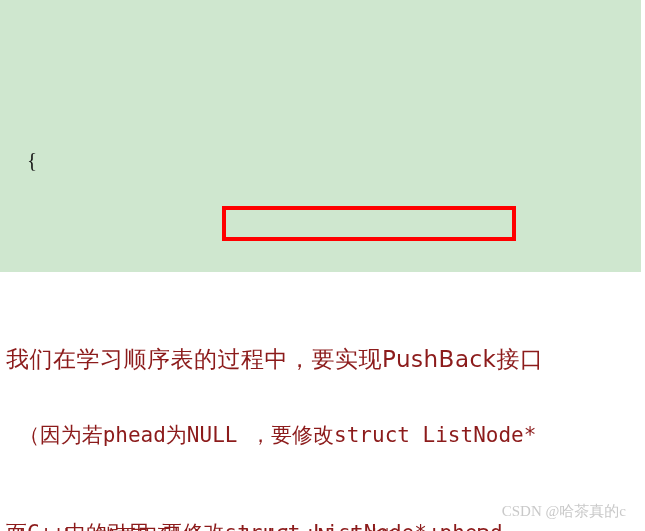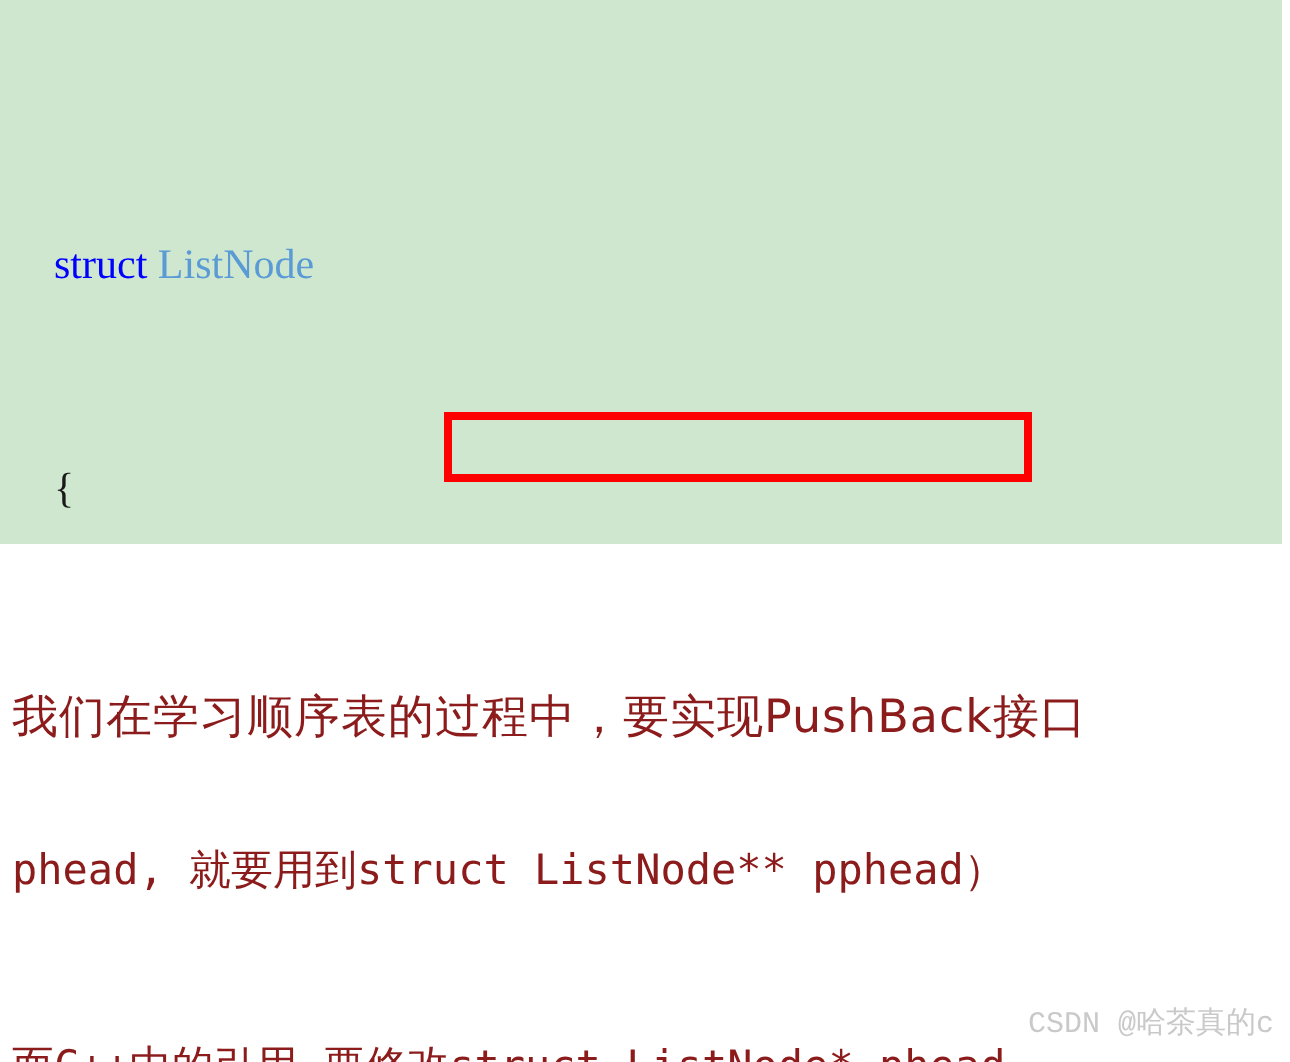--- a/index.html
+++ b/index.html
@@ -75,36 +75,33 @@
     letter-spacing: 0px;
   }
 
   #note-1 { top: 277px; }
   #note-2 { top: 350px; }
   #note-3 { top: 448px; }
 
   
   #watermark {
     position: absolute;
-    right: 8px;
+    right: 19px;
     bottom: 10px;
     color: #c9c9c9;
-    font-family: Liberation Mono, monospace;
+    font-family: Liberation Serif, serif;
     font-size: 15px;
     white-space: pre;
   }
 </style>
 </head>
 <body>
 
 <div id="code-block">
 
-  <div class="code-line">
-    <span class="kw">struct</span><span class="pl"> </span><span class="type">ListNode</span>
-  </div>
 
   <div class="code-line">
     <span class="pl">{</span>
   </div>
 
   
 
   
 
   
@@ -120,20 +117,21 @@
 
 </div>
 
 <div id="red-box"></div>
 
 <div class="note note-kai" id="note-1">
   <div>我们在学习顺序表的过程中，要实现PushBack接口</div>
 </div>
 
 <div class="note note-mono" id="note-2">
+  <div> （因为若phead为NULL ，要修改struct ListNode*</div>
   <div>phead, 就要用到struct ListNode** pphead）</div>
 </div>
 
 <div class="note note-mono" id="note-3">
   <div>而C++中的引用 要修改struct ListNode* phead</div>
   
 </div>
 
 <div id="watermark">CSDN @哈茶真的c</div>
 

